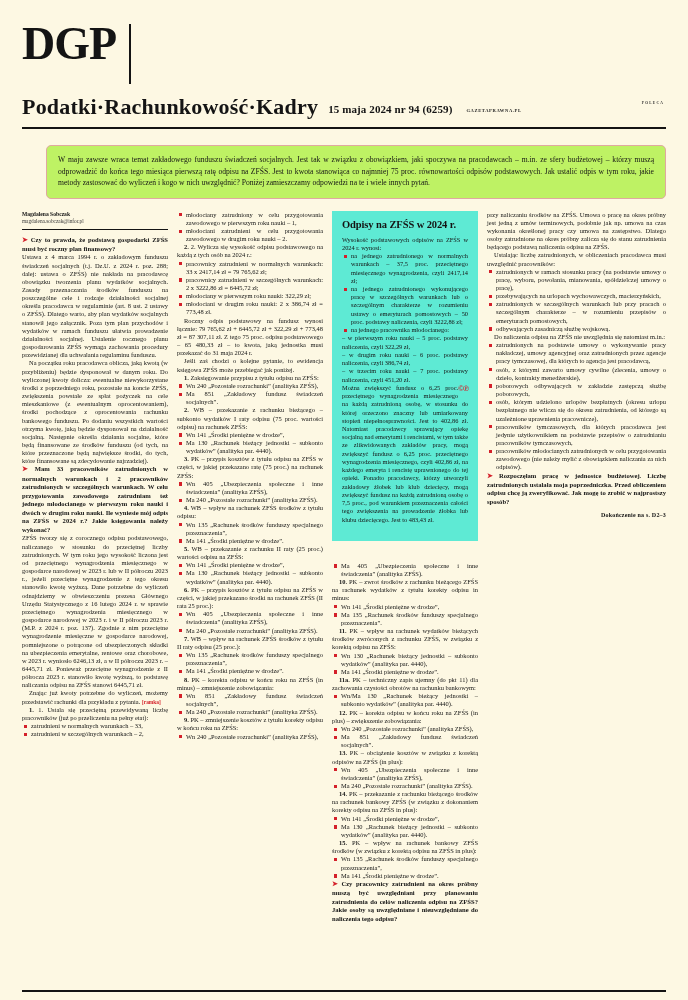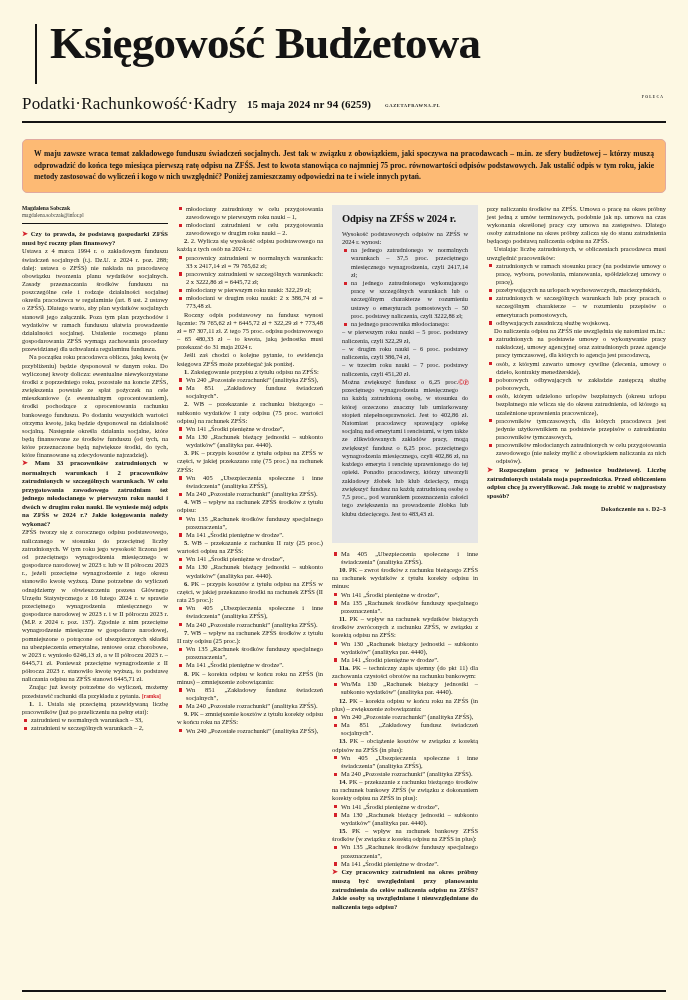--- a/index.html
+++ b/index.html
@@ -21,21 +21,21 @@
   .mast-sep{
     width:2px;background:#141414;margin:2px 13px 0 13px;height:60px;
   }
   .ksiegowosc{
     font-family:"Liberation Serif", serif;
     font-weight:bold;font-size:45px;line-height:.95;letter-spacing:-.8px;
     white-space:nowrap;
   }
   .mast-sub{display:flex;align-items:flex-end;margin-top:10px;}
   .sub-left{display:flex;align-items:baseline;}
-  .sub-words{font-weight:normal;font-size:17px;letter-spacing:.2px;}
+  .sub-words{font-weight:bold;font-size:22px;letter-spacing:.2px;}
   .issue{font-size:11px;margin-left:10px;font-weight:bold;letter-spacing:.1px;position:relative;top:-1px;}
   .site{font-size:4.6px;font-weight:bold;letter-spacing:.6px;margin-left:14px;position:relative;top:-2px;color:#222;}
   .promo{margin-left:auto;text-align:right;position:relative;top:-14px;}
   .promo-label{font-size:3.6px;font-weight:bold;letter-spacing:1.2px;color:#333;margin-bottom:1px;margin-right:2px;}
   .promo-body{display:flex;align-items:center;}
   .promo-mark{
     font-family:"Liberation Serif",serif;font-weight:bold;font-size:25px;color:#cf1f2e;
     line-height:.8;margin-right:3px;letter-spacing:-5px;
   }
   .promo-txt{line-height:1.02;text-align:left;}
@@ -45,22 +45,22 @@
 
   
   h1.head{
     font-weight:bold;font-size:38px;line-height:1.12;letter-spacing:-.4px;
     text-align:center;margin:16px 0 0 0;
   }
 
   
   .lead{
     margin-top:16px;border:1px solid #e0a9a0;border-radius:5px;
-    background:#fdba74;padding:8px 11px 9px 11px;
-    font-weight:bold;font-size:7.6px;line-height:1.52;text-align:justify;
+    background:#bef264;padding:8px 11px 9px 11px;
+    font-weight:normal;font-size:7.6px;line-height:1.52;text-align:justify;margin-left:24px;
   }
 
   
   .cols{display:flex;margin-top:12px;gap:0;}
   .col{width:155px;padding-right:9px;box-sizing:border-box;}
   .col:last-child{width:auto;flex:1;padding-right:0;}
   .col p, .col ul{margin:0;}
   .body-t{font-size:6.45px;line-height:1.265;text-align:justify;hyphens:auto;}
   .body-t.ind{text-indent:7px;}
   .byline{font-weight:bold;font-size:5.6px;line-height:1.3;}
@@ -75,43 +75,43 @@
   ul.sq li{position:relative;font-size:6.45px;line-height:1.265;text-align:justify;padding-left:0;}
   ul.sq li:before{
     content:"";position:absolute;left:-7px;top:2.6px;width:3.2px;height:3.2px;background:#d4202a;
   }
   ul.dash{list-style:none;padding-left:0;margin:0;}
   ul.dash li{font-size:6.45px;line-height:1.265;text-align:justify;}
   .ramka{color:#d4202a;font-weight:bold;font-size:5.4px;}
 
   
   .beige{
-    background:#e5e5e5;padding:8px 10px 25px 10px;margin-bottom:7px;
+    background:#5eead4;padding:8px 10px 17px 10px;margin-bottom:21px;
   }
   .beige h2{font-weight:bold;font-size:10.5px;margin:0 0 6px 0;letter-spacing:-.1px;}
   .beige .btxt{font-size:6.35px;line-height:1.3;text-align:justify;}
   .beige ul.sq li{font-size:6.35px;line-height:1.3;}
   .beige ul.dash li{font-size:6.35px;line-height:1.3;}
   .endmark{color:#d4202a;font-weight:bold;font-size:8px;float:right;letter-spacing:-1px;}
 
   
   .footer-cont{
     font-weight:bold;font-size:6px;text-align:right;margin-top:6px;letter-spacing:.2px;
   }
   .botrule{position:absolute;left:22px;right:22px;bottom:8px;height:2px;background:#141414;}
 </style>
 </head>
 <body>
 
 <div class="page">
 
   <div class="masthead">
     <div class="mast-row">
+      <div class="dgp">DGP</div>
       <div class="mast-sep"></div>
-      <div class="ksiegowosc">Księgowość Budżetowa</div>
     </div>
 
     <div class="mast-sub">
       <div class="sub-left">
         <span class="sub-words">Podatki</span>
         <span class="sub-words dot">·</span>
         <span class="sub-words">Rachunkowość</span>
         <span class="sub-words dot">·</span>
         <span class="sub-words">Kadry</span>
         <span class="issue">15 maja 2024 nr 94 (6259)</span>

